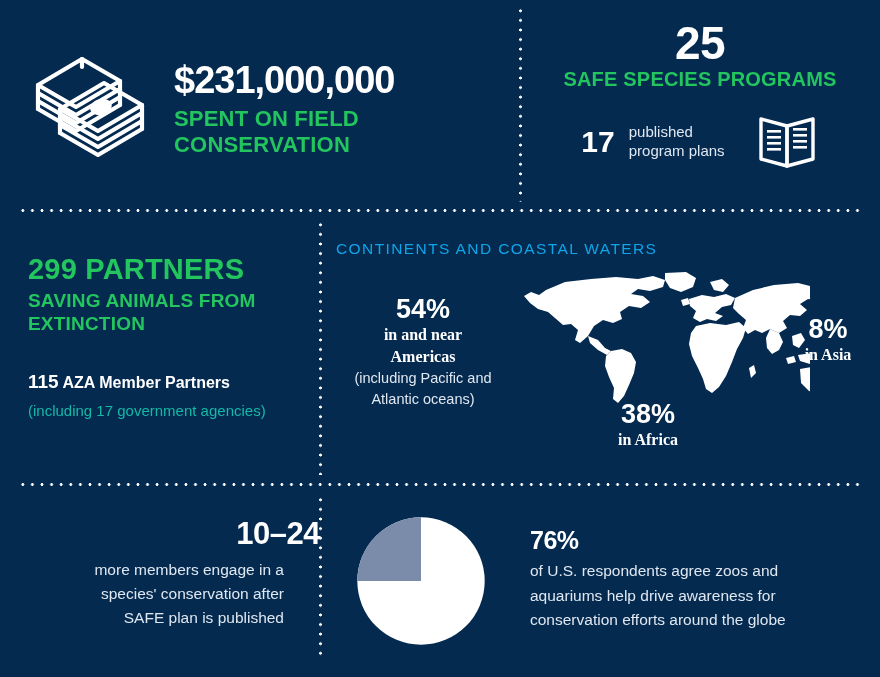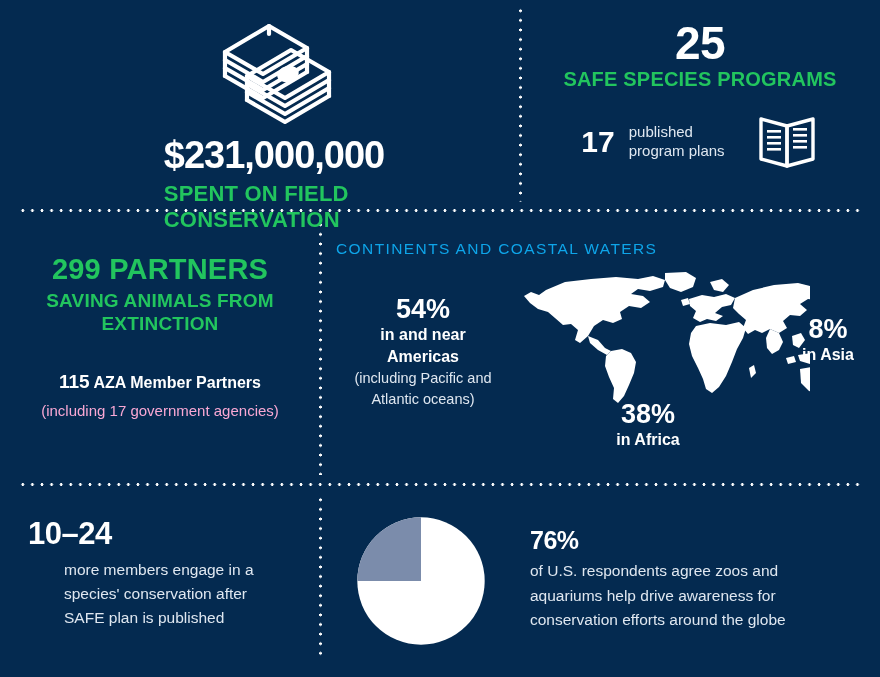--- a/index.html
+++ b/index.html
@@ -53,24 +53,23 @@
     font-weight:bold;
     text-transform:uppercase;
     color:#22c55e;
     line-height:1.18;
     letter-spacing:0.2px;
   }
 
   
   #money-cell {
     position:absolute;
-    left:0; top:16px; width:520px; height:210px;
+    left:0; top:4px; width:520px; height:210px;
     display:flex;
     align-items:center;
-    flex-direction:column;
   }
   #money-icon {
     width:128px; height:120px;
     margin-left:18px;
     flex:0 0 auto;
   }
   #money-text {
     margin-left:28px;
   }
   #money-amount {
@@ -112,38 +111,38 @@
     line-height:1.25;
     text-align:left;
     color:#dfe7f0;
     font-weight:300;
   }
   #book-icon { width:64px; height:56px; margin-left:16px; flex:0 0 auto; }
 
   
   #partners-cell {
     position:absolute;
-    left:0; top:210px; width:320px; height:274px;
-    text-align:center;
+    left:16px; top:210px; width:320px; height:274px;
+    text-align:left;
     padding:42px 12px 0 12px;
   }
   #partners-count { font-size:29px; }
   #partners-head { font-size:19px; margin-top:4px; }
   #partner-lines { margin-top:36px; }
   .partner-line {
     font-size:16px;
     font-weight:bold;
     color:#ffffff;
     margin-bottom:9px;
   }
   .partner-line .num { font-size:19px; }
   #partners-note {
     font-size:15px;
     font-weight:300;
-    color:#f9a8d4;
+    color:#14b8a6;
     margin-top:1px;
   }
 
   
   #map-cell {
     position:absolute;
     left:320px; top:210px; width:560px; height:274px;
   }
   #map-title {
     position:absolute;
@@ -154,32 +153,32 @@
     letter-spacing:1.4px;
     color:#0ea5e9;
   }
   #world-map {
     position:absolute;
     left:180px; top:60px;
     width:310px; height:135px;
   }
   .map-stat { position:absolute; text-align:center; }
   .map-stat .pct { font-size:27px; font-weight:bold; line-height:1.05; }
-  .map-stat .place { font-size:16px; font-weight:bold; line-height:1.2; margin-top:2px; }
+  .map-stat .place { font-size:16px; font-weight:bold; line-height:1.2; margin-top:2px;font-family:Liberation Serif, serif; }
   .map-stat .paren { font-size:14.5px; font-weight:300; color:#dfe7f0; line-height:1.28; margin-top:3px; }
 
   #stat-americas { left:28px; top:85px; width:150px; }
   #stat-asia     { left:460px; top:105px; width:96px; }
   #stat-africa   { left:268px; top:190px; width:120px; }
 
   
   #members-cell {
     position:absolute;
     left:0; top:484px; width:320px; height:193px;
-    text-align:left;
+    text-align:right;
     padding-top:34px;
     padding-left:28px;
   }
   #members-range { font-size:31px; }
   #members-text {
     font-size:15.5px;
     font-weight:300;
     color:#dfe7f0;
     line-height:1.55;
     margin-top:9px;

